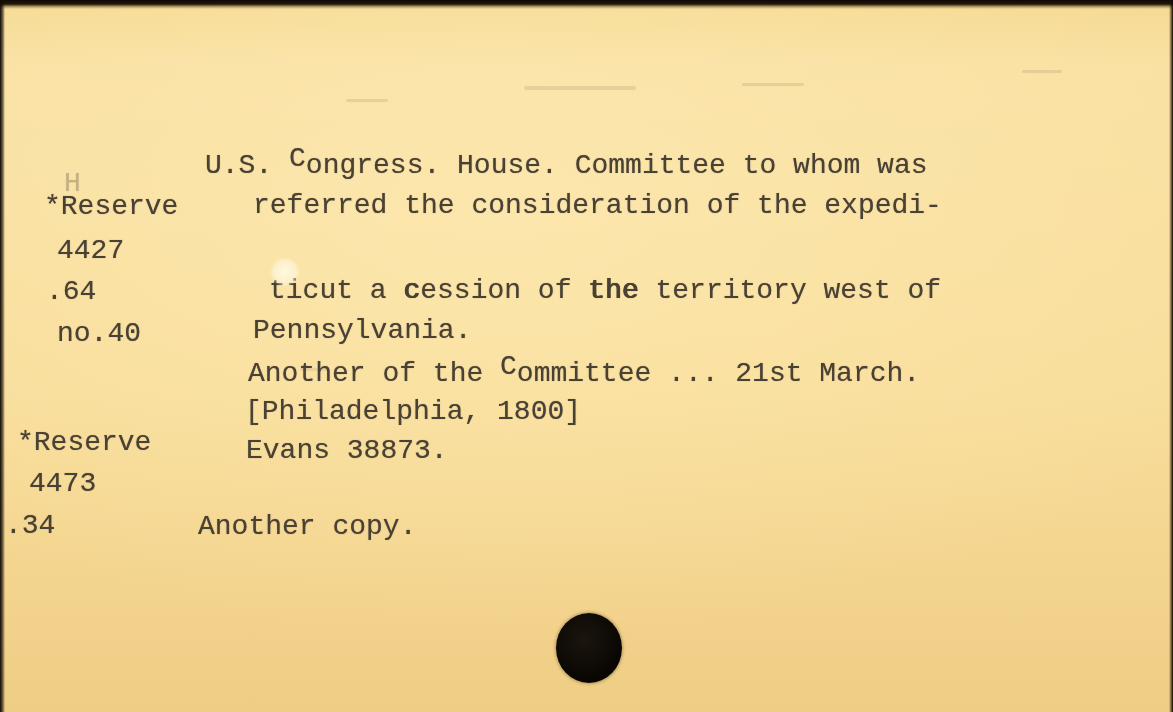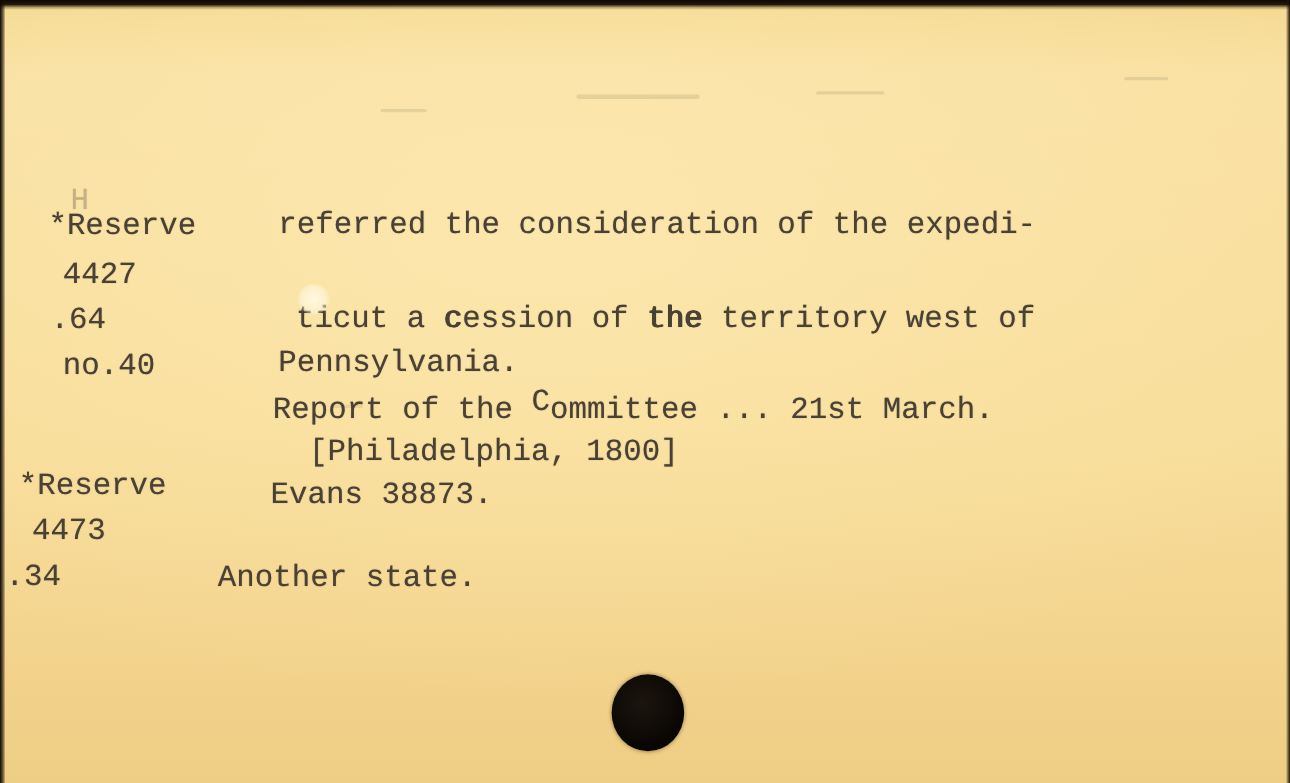--- a/index.html
+++ b/index.html
@@ -95,33 +95,34 @@
 
   <div class="t" style="left:44px; top:193px;">*Reserve</div>
   <div class="t" style="left:57px; top:237px;">4427</div>
   <div class="t" style="left:46px; top:278px;">.64</div>
   <div class="t" style="left:57px; top:320px;">no.40</div>
 
   <div class="t" style="left:17px; top:429px;">*Reserve</div>
   <div class="t" style="left:29px; top:470px;">4473</div>
   <div class="t" style="left:5px; top:512px;">.34</div>
 
+  <div class="t" style="left:205px; top:152px;"><span>U.S. </span><span class="raised">C</span><span>ongress. House. Committee to whom was</span></div>
 
   <div class="t" style="left:253px; top:192px;text-align:center;">referred the consideration of the expedi-</div>
 
 
   <div class="t" style="left:269px; top:277px;"><span>ticut a </span><span class="heavy">c</span><span>ession of </span><span class="heavy">the</span><span> territory west of</span></div>
 
   <div class="t" style="left:253px; top:317px;">Pennsylvania.</div>
 
-  <div class="t" style="left:248px; top:360px;"><span>Report of the </span><span class="raised">C</span><span>ommittee ... 21st March.</span></div>
+  <div class="t" style="left:248px; top:360px;"><span>Another of the </span><span class="raised">C</span><span>ommittee ... 21st March.</span></div>
 
-  <div class="t" style="left:245px; top:398px;margin-left:36px;">[Philadelphia, 1800]</div>
+  <div class="t" style="left:245px; top:398px;">[Philadelphia, 1800]</div>
 
   <div class="t" style="left:246px; top:437px;">Evans 38873.</div>
 
-  <div class="t" style="left:198px; top:513px;">Another state.</div>
+  <div class="t" style="left:198px; top:513px;">Another copy.</div>
 
   <div class="blotch"></div>
 
   <div class="hole"></div>
 
 </div>
 
 </body></html>

